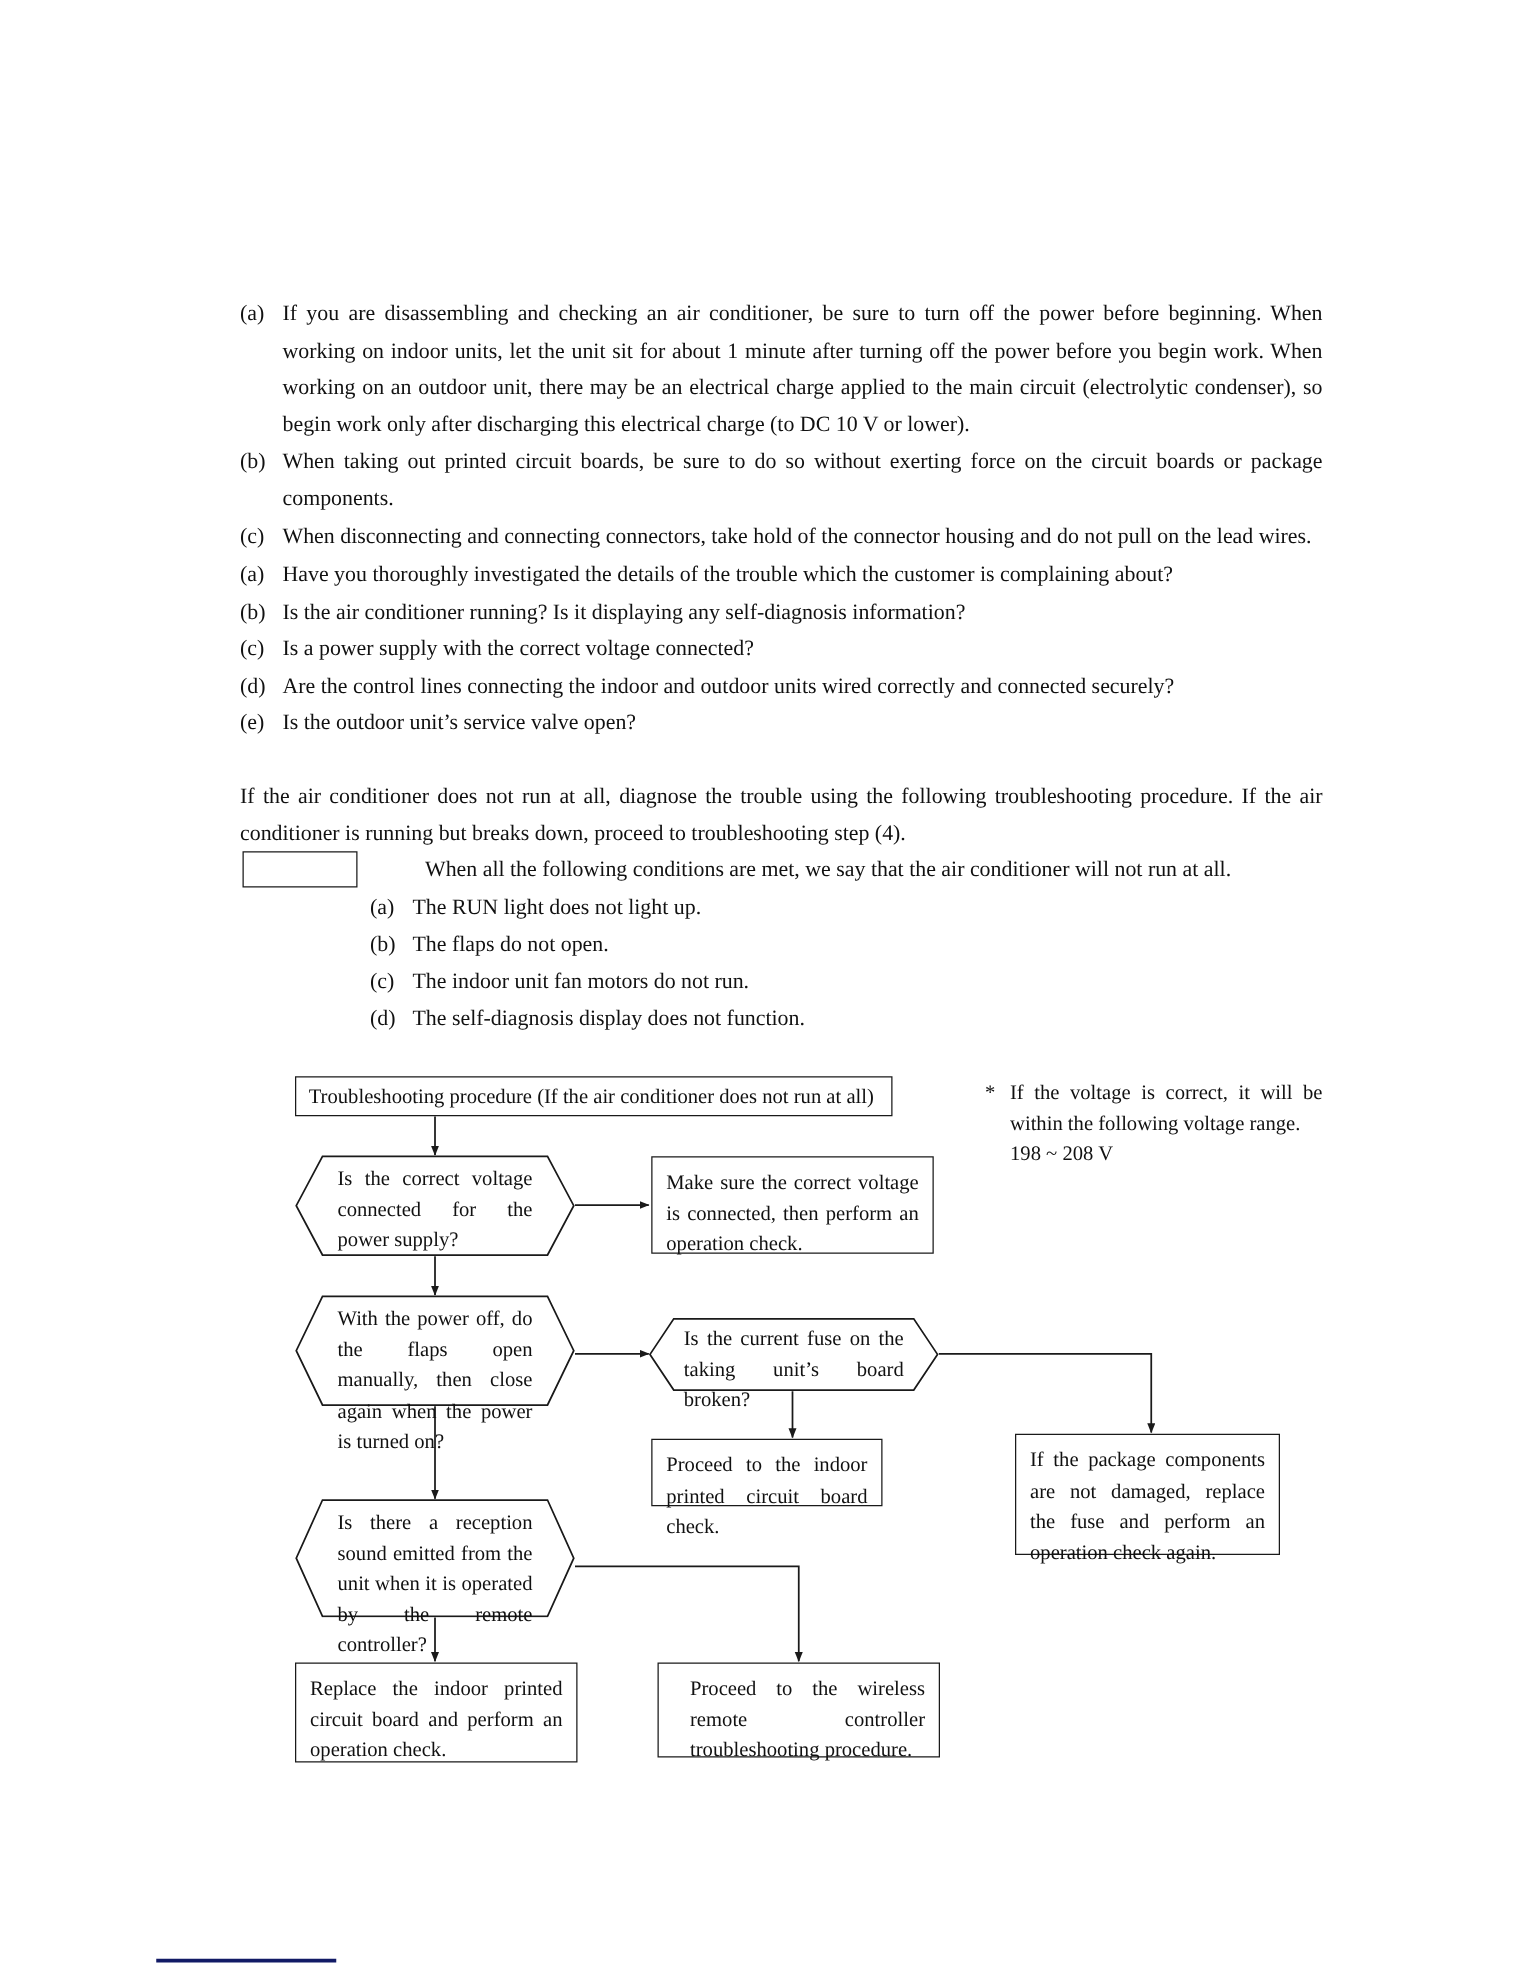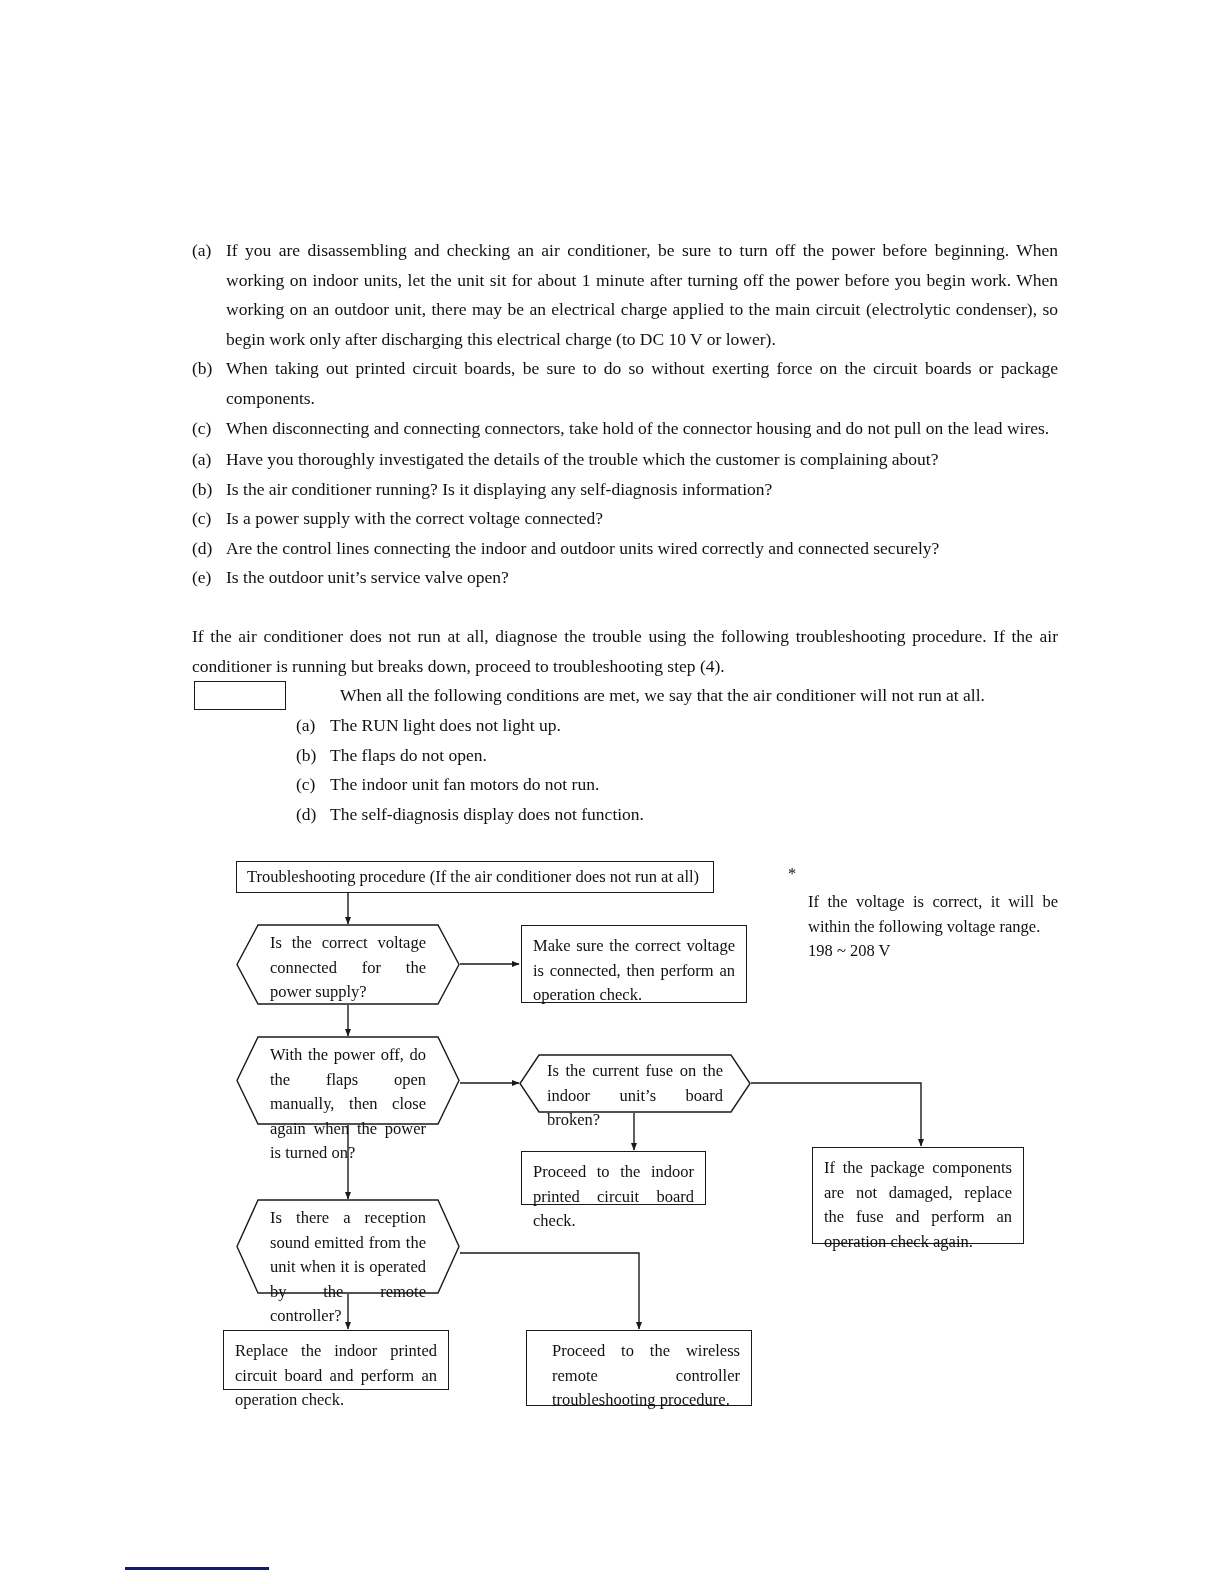--- a/index.html
+++ b/index.html
@@ -105,21 +105,20 @@
     line-height: 24.6px;
   }
   .note-block .note-star {
     position: absolute;
     left: 0;
     top: 0;
   }
   .note-block .note-body {
     display: block;
     padding-left: 20px;
-    margin-top: 28px;
   }
   .note-block .note-line-j {
     display: block;
     text-align: justify;
     text-justify: inter-word;
     text-align-last: justify;
   }
   .note-block .note-line {
     display: block;
   }
@@ -257,39 +256,39 @@
     <svg class="hex-outline" viewBox="0 0 224 89" preserveAspectRatio="none">
       <polygon points="22,1 202,1 223,44.5 202,88 22,88 1,44.5" fill="#ffffff" stroke="#1a1a1a" stroke-width="1.4"></polygon>
     </svg>
     <span class="txt" style="position:relative;">With the power off, do the flaps open manually, then close again when the power is turned on?</span>
   </div>
 
   <div class="node hex-node" style="left:519px; top:1054px; width:232px; height:59px; padding:5px 28px;">
     <svg class="hex-outline" viewBox="0 0 232 59" preserveAspectRatio="none">
       <polygon points="20,1 212,1 231,29.5 212,58 20,58 1,29.5" fill="#ffffff" stroke="#1a1a1a" stroke-width="1.4"></polygon>
     </svg>
-    <span class="txt" style="position:relative; text-align-last:left;">Is the current fuse on the indoor unit’s board broken?</span>
+    <span class="txt" style="position:relative; text-align-last:left;">Is the current fuse on the taking unit’s board broken?</span>
   </div>
 
   <div class="node box-node" style="left:521px; top:1151px; width:185px; height:54px;">
     <span class="txt" style="text-align-last:left;">Proceed to the indoor printed circuit board check.</span>
   </div>
 
   <div class="node box-node" style="left:812px; top:1147px; width:212px; height:97px;">
     <span class="txt">If the package components are not damaged, replace the fuse and perform an operation check again.</span>
   </div>
 
   <div class="node hex-node" style="left:236px; top:1199px; width:224px; height:95px;">
     <svg class="hex-outline" viewBox="0 0 224 95" preserveAspectRatio="none">
       <polygon points="22,1 202,1 223,47.5 202,94 22,94 1,47.5" fill="#ffffff" stroke="#1a1a1a" stroke-width="1.4"></polygon>
     </svg>
     <span class="txt" style="position:relative;">Is there a reception sound emitted from the unit when it is operated by the remote controller?</span>
   </div>
 
-  <div class="node box-node" style="left:223px; top:1330px; width:226px; height:60px;">
+  <div class="node box-node" style="left:236px; top:1330px; width:226px; height:80px;">
     <span class="txt">Replace the indoor printed circuit board and perform an operation check.</span>
   </div>
 
   <div class="node box-node" style="left:526px; top:1330px; width:226px; height:76px;padding-left:25px;">
     <span class="txt">Proceed to the wireless remote controller troubleshooting procedure.</span>
   </div>
 
   <div class="footer-rule" style="left: 125px; top: 1567px; width: 144px; height: 2.5px; background: rgb(18, 27, 102);"></div>
 
 </div>

